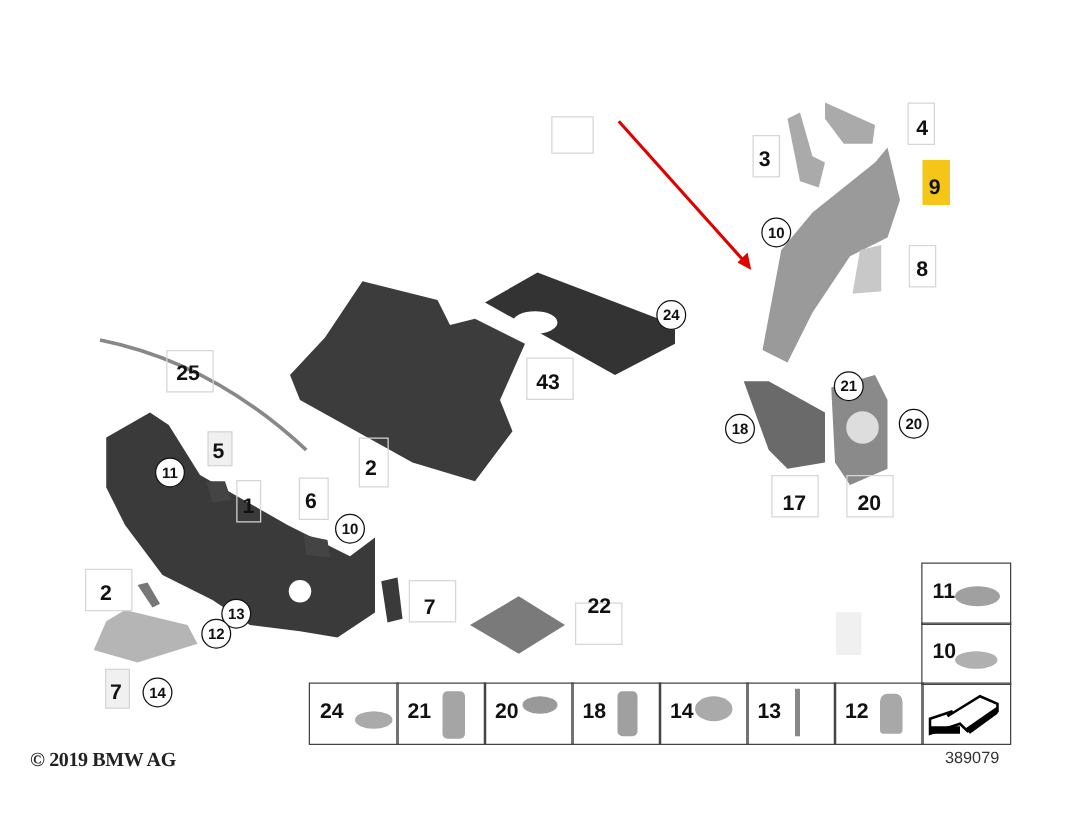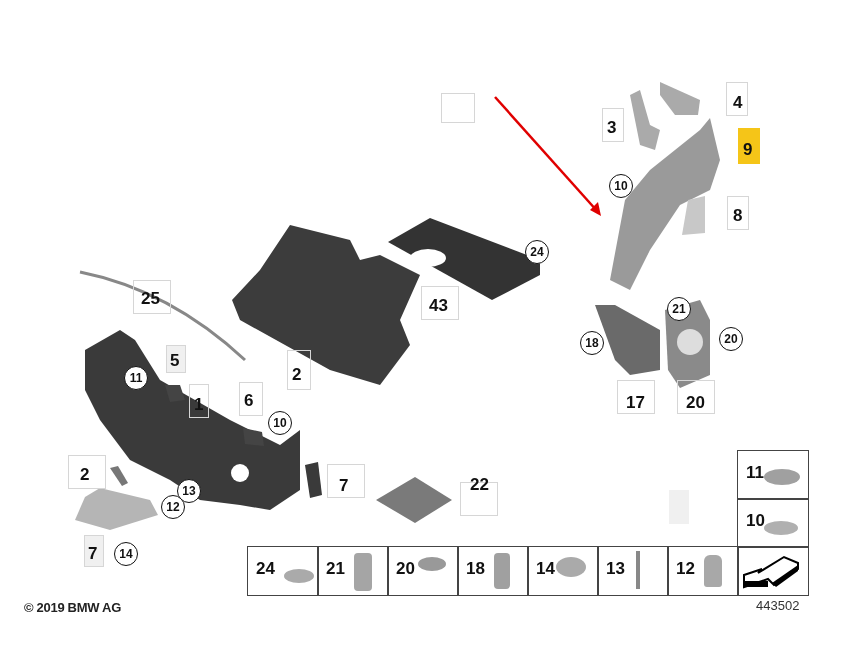--- a/index.html
+++ b/index.html
@@ -1,21 +1,21 @@
 <!DOCTYPE html>
 <html><head>
 <meta charset="utf-8">
 <style>
   html,body{margin:0;padding:0;background:#ffffff;}
   body{width:868px;height:662px;position:relative;overflow:hidden;font-family:"Liberation Sans",sans-serif;}
   .lbl{position:absolute;font-weight:bold;font-size:17px;color:#111;line-height:1;}
   .box{position:absolute;border:1px solid #d6d6d6;background:transparent;}
   .circ{position:absolute;width:22px;height:22px;border:1.6px solid #111;border-radius:50%;background:#fff;font-size:12px;font-weight:bold;display:flex;align-items:center;justify-content:center;color:#111;}
   svg{position:absolute;left:0;top:0;}
-  .copyright{position:absolute;left:24px;top:600px;font-size:13px;font-weight:bold;color:#222;letter-spacing:-0.3px;}
+  .copyright{position:absolute;left:24px;top:600px;font-size:16px;font-weight:bold;color:#222;letter-spacing:-0.3px;font-family:Liberation Serif, serif;}
   .docnum{position:absolute;left:756px;top:598px;font-size:13px;color:#333;}
   .hl{position:absolute;background:#f5c518;}
   .cell{position:absolute;border:1px solid #444;}
   .cell .num{position:absolute;left:8px;top:12px;font-size:17px;font-weight:bold;color:#111;}
 </style>
 </head>
 <body>
 
 <svg width="868" height="662">
 
@@ -158,13 +158,13 @@
 </div>
 <div class="cell" style="left:737px;top:546px;width:70px;height:48px;">
   <svg width="70" height="48" style="position:absolute;left:0;top:0;">
     <polygon points="6,28 24,22 20,26 46,10 60,16 60,22 36,38 30,32 6,40" fill="#fff" stroke="#000" stroke-width="2"></polygon>
     <polygon points="6,40 30,40 30,34 6,34" fill="#000"></polygon>
     <polygon points="60,18 60,24 38,40 34,36" fill="#000"></polygon>
   </svg>
 </div>
 
 <div class="copyright">© 2019 BMW AG</div>
-<div class="docnum">443502</div>
+<div class="docnum">389079</div>
 
 </body></html>

